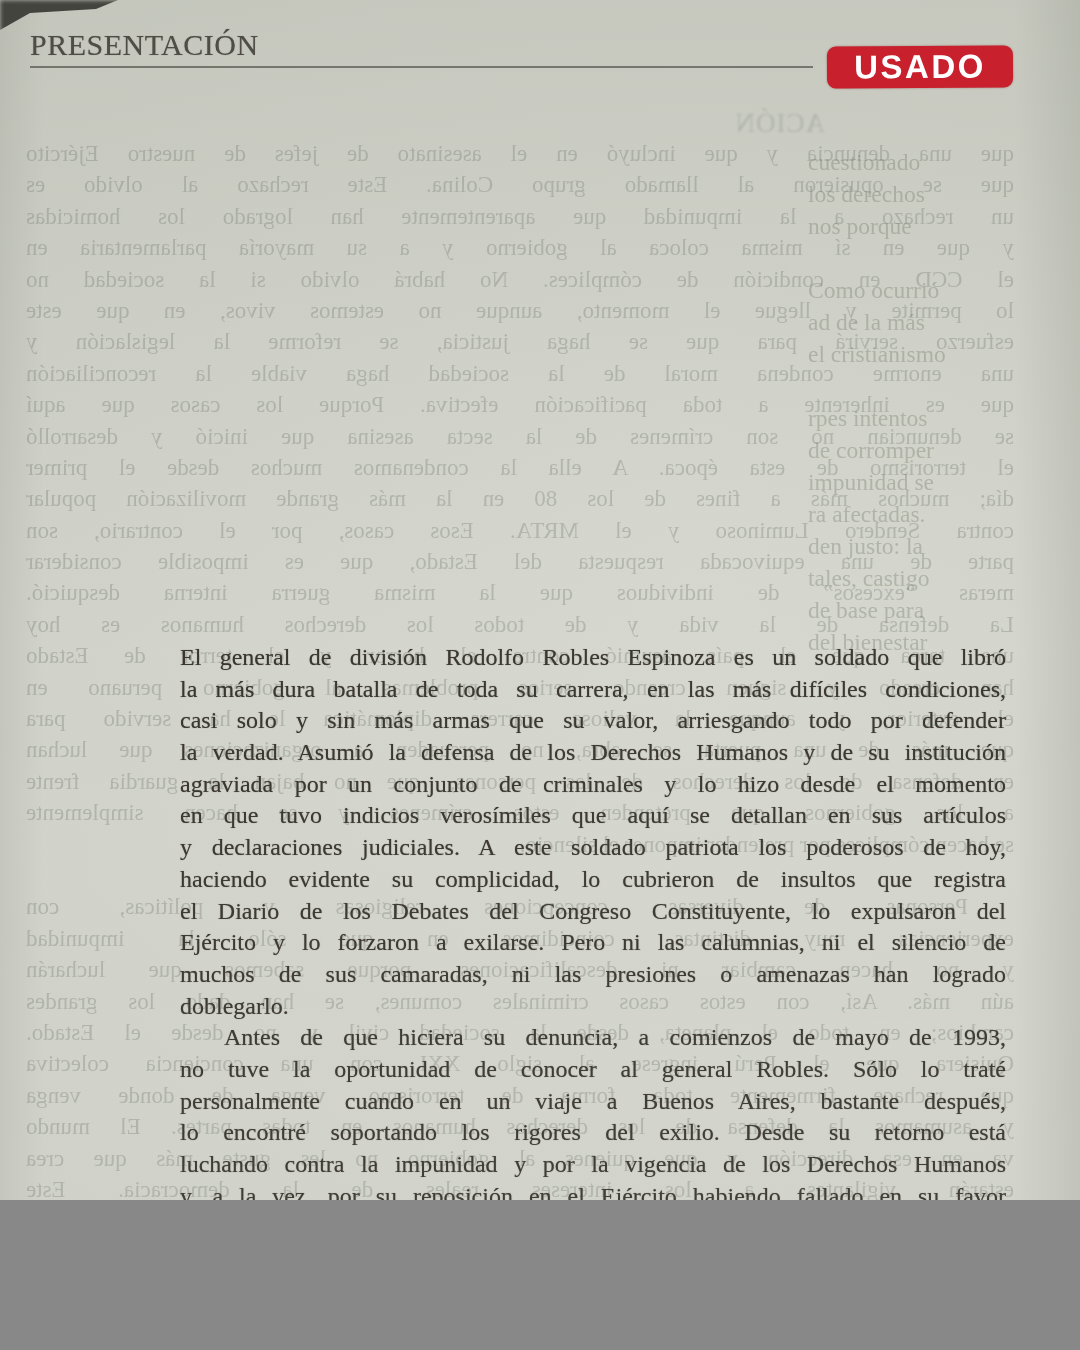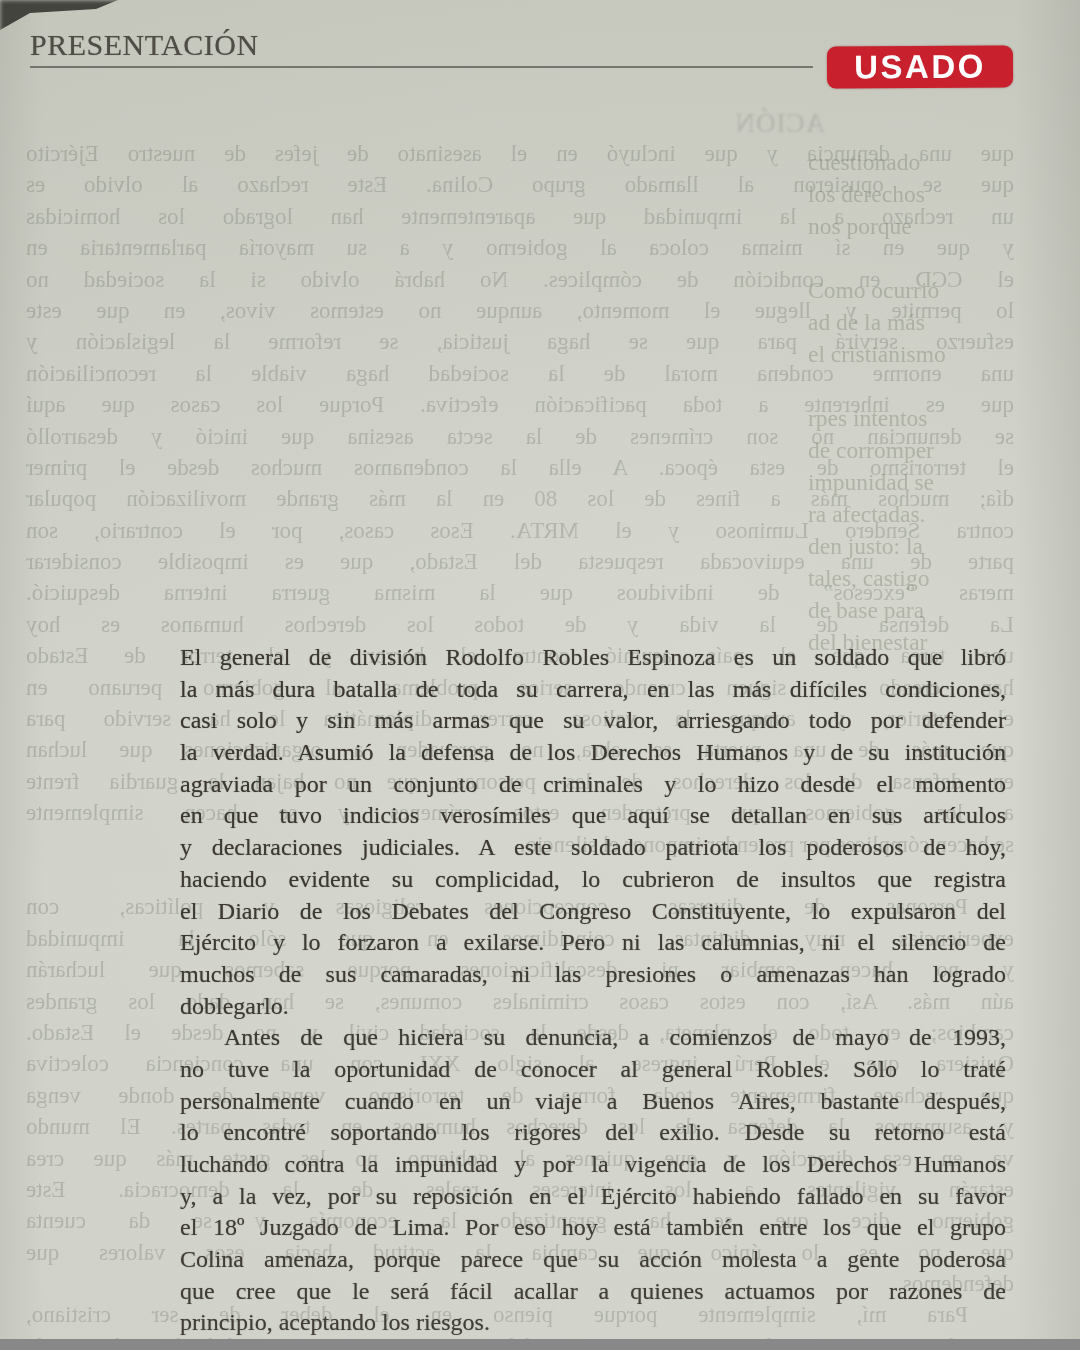--- a/index.html
+++ b/index.html
@@ -1,17 +1,17 @@
 <!DOCTYPE html>
 <html style="--badge-bg: #c8202c; --badge-fg: #ffffff;"><head>
 <meta charset="utf-8">
 <style>
   html,body{margin:0;padding:0;background:#888;}
   .page{
-    position:relative;width:1080px;height:1339px;overflow:hidden;
+    position:relative;width:1080px;height:1200px;overflow:hidden;
     background:#d5d6cd;
     font-family:"Liberation Serif","DejaVu Serif",serif;
   }
   
   .page::before{
     content:"";position:absolute;inset:0;pointer-events:none;z-index:6;
     background:
       linear-gradient(180deg, rgba(120,126,110,.12) 0%, rgba(120,126,110,.05) 30%, rgba(120,126,110,0) 55%, rgba(255,255,252,.05) 100%),
       linear-gradient(90deg, rgba(90,95,85,.10) 0%, rgba(90,95,85,0) 4%, rgba(90,95,85,0) 94%, rgba(90,95,85,.14) 100%),
       radial-gradient(120% 90% at 65% 45%, rgba(255,255,250,.05), rgba(80,85,75,.07) 100%);

